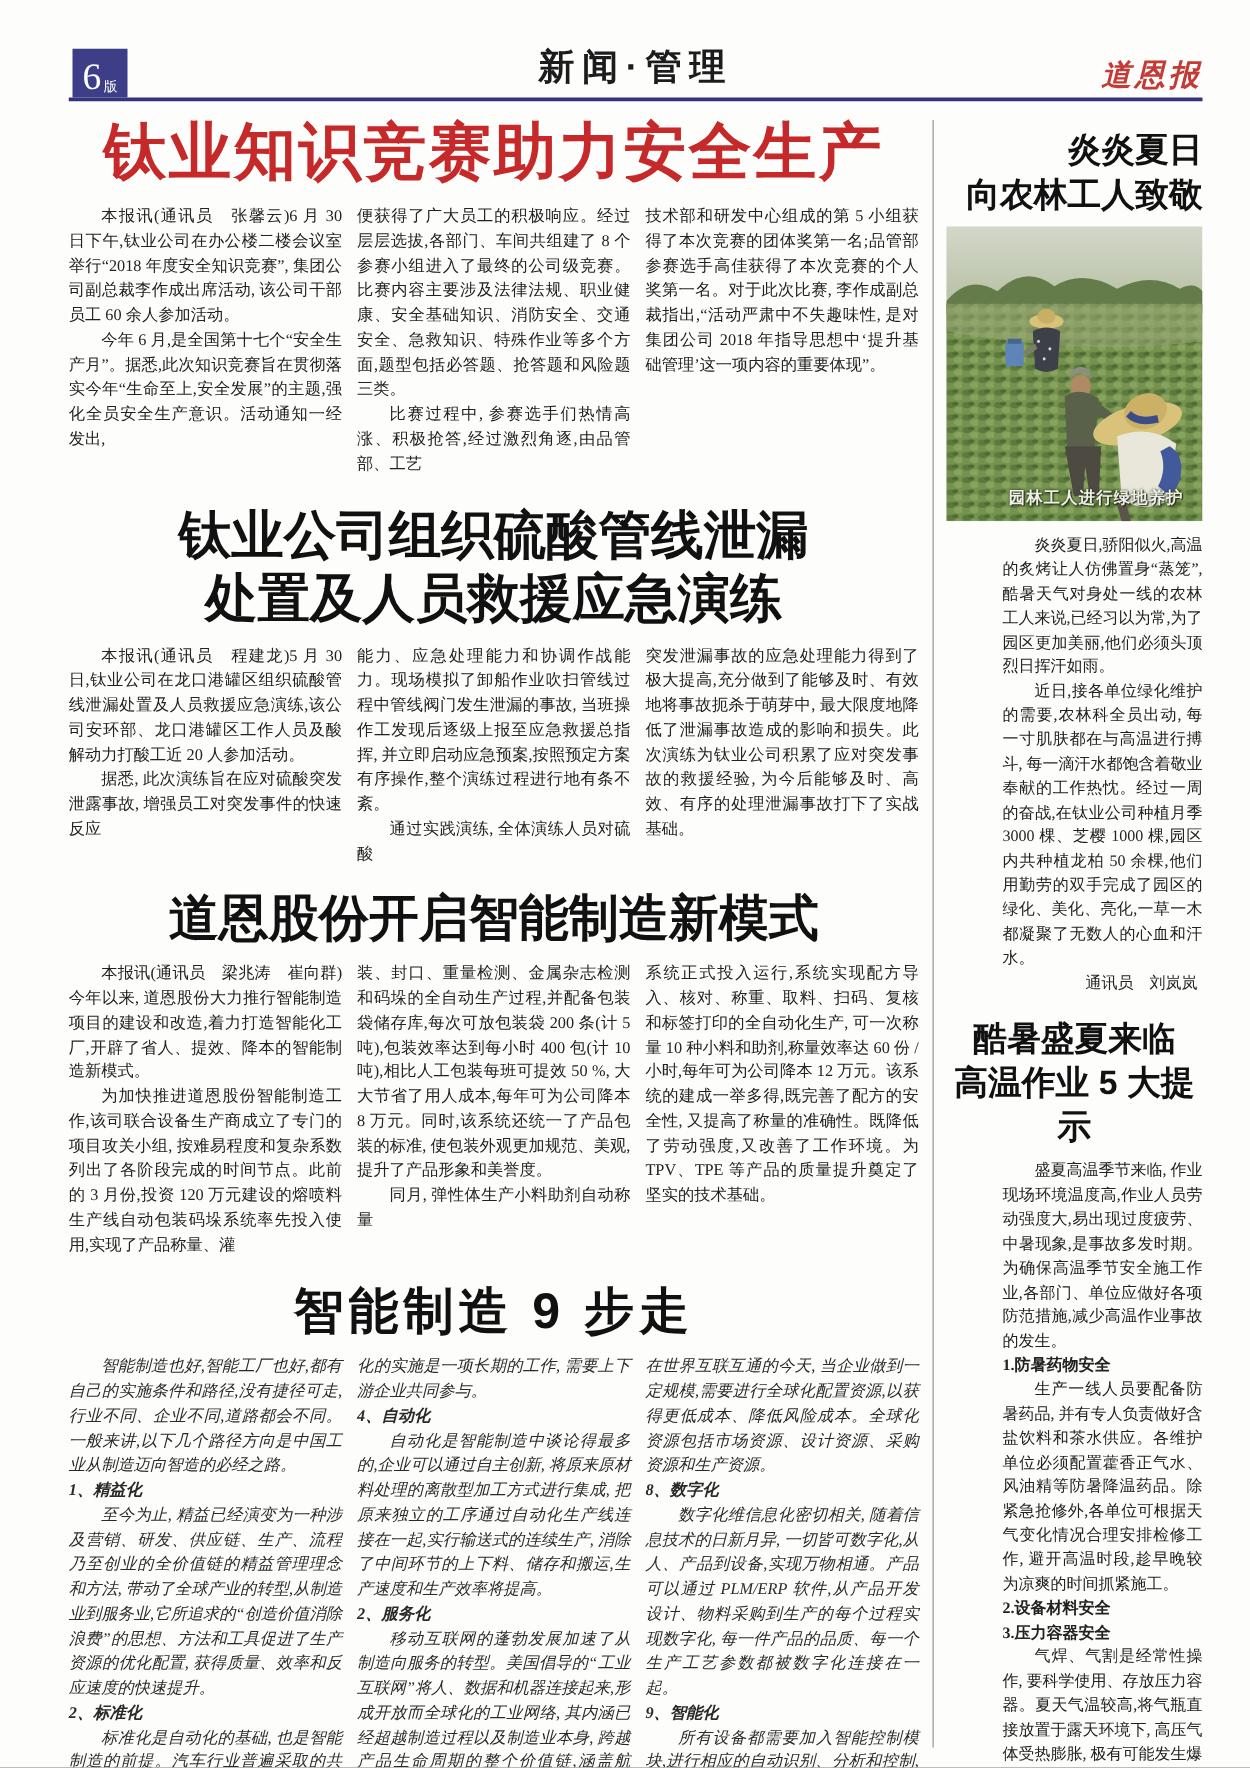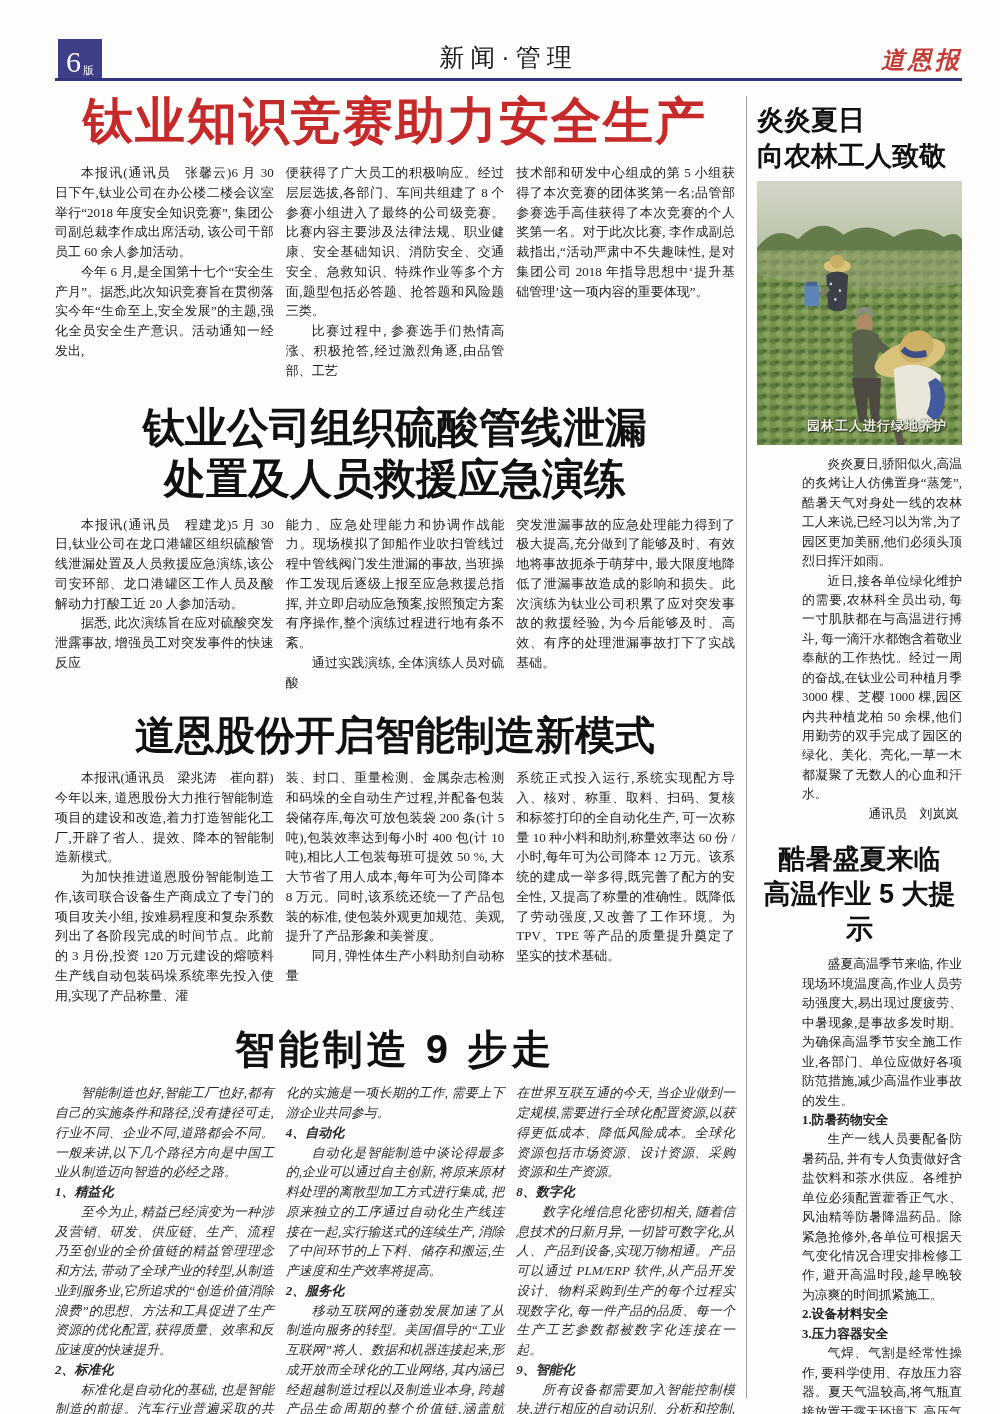--- a/index.html
+++ b/index.html
@@ -14,21 +14,21 @@
   }
   .page-num-box{
     position:absolute;left:3px;bottom:0;width:44px;height:38px;
     background:#3e3e88;color:#fff;display:flex;align-items:flex-end;justify-content:center;
     padding-bottom:1px;
   }
   .page-num-box .num{font-size:30px;line-height:30px;font-family:"Liberation Serif",serif;}
   .page-num-box .ban{font-size:11px;line-height:14px;margin-left:2px;}
   .section-title{
     position:absolute;left:0;right:0;bottom:4px;text-align:center;
-    font-size:25px;font-weight:normal;letter-spacing:6px;
+    font-size:29px;font-weight:bold;letter-spacing:6px;
     font-family:"Liberation Sans","DejaVu Sans",sans-serif;
   }
   .masthead{
     position:absolute;right:0;bottom:2px;color:#c43a35;font-size:24px;font-weight:bold;
     font-style:italic;letter-spacing:3px;font-family:"Liberation Serif",serif;
   }
   .header-rule{position:absolute;top:78px;left:55px;right:38px;height:3px;background:#34347e;}
   
   .content{position:absolute;top:88px;left:55px;right:38px;bottom:10px;display:flex;}
   .main-col{width:680px;flex:0 0 680px;}
@@ -63,24 +63,24 @@
   
   .a4-title{
     margin:22px 0 12px 0;text-align:center;color:#111;
     font-size:40px;line-height:1.1;font-weight:bold;letter-spacing:4px;
     font-family:"Liberation Sans","DejaVu Sans",sans-serif;
   }
   .a4 .bp{font-style:italic;color:#2a2a2a;}
   .a4 .bp.h{font-style:italic;}
   
   .side-title{
-    margin:14px 0 6px 0;text-align:left;font-size:27px;line-height:1.35;font-weight:bold;
+    margin:14px 0 6px 0;text-align:right;font-size:27px;line-height:1.35;font-weight:bold;
     font-family:"Liberation Sans","DejaVu Sans",sans-serif;color:#111;
   }
-  .photo-wrap{position:relative;width:100%;height:264px;margin:4px 0 10px 0;text-align:right;}
+  .photo-wrap{position:relative;width:100%;height:236px;margin:4px 0 10px 0;text-align:right;}
   .photo-wrap svg{display:block;width:100%;height:100%;}
   .photo-caption{
     position:absolute;left:50px;bottom:10px;color:#f2efe6;font-size:13px;font-weight:bold;
     text-shadow:0 0 2px #21301c,1px 1px 1px #21301c;letter-spacing:1px;
     font-family:"Liberation Sans","DejaVu Sans",sans-serif;
   }
   .side-body .bp{font-size:12.8px;margin-left:45px;}
   .side-title2{
     margin:18px 0 8px 0;text-align:center;font-size:27px;line-height:1.3;font-weight:bold;
     font-family:"Liberation Sans","DejaVu Sans",sans-serif;color:#111;

